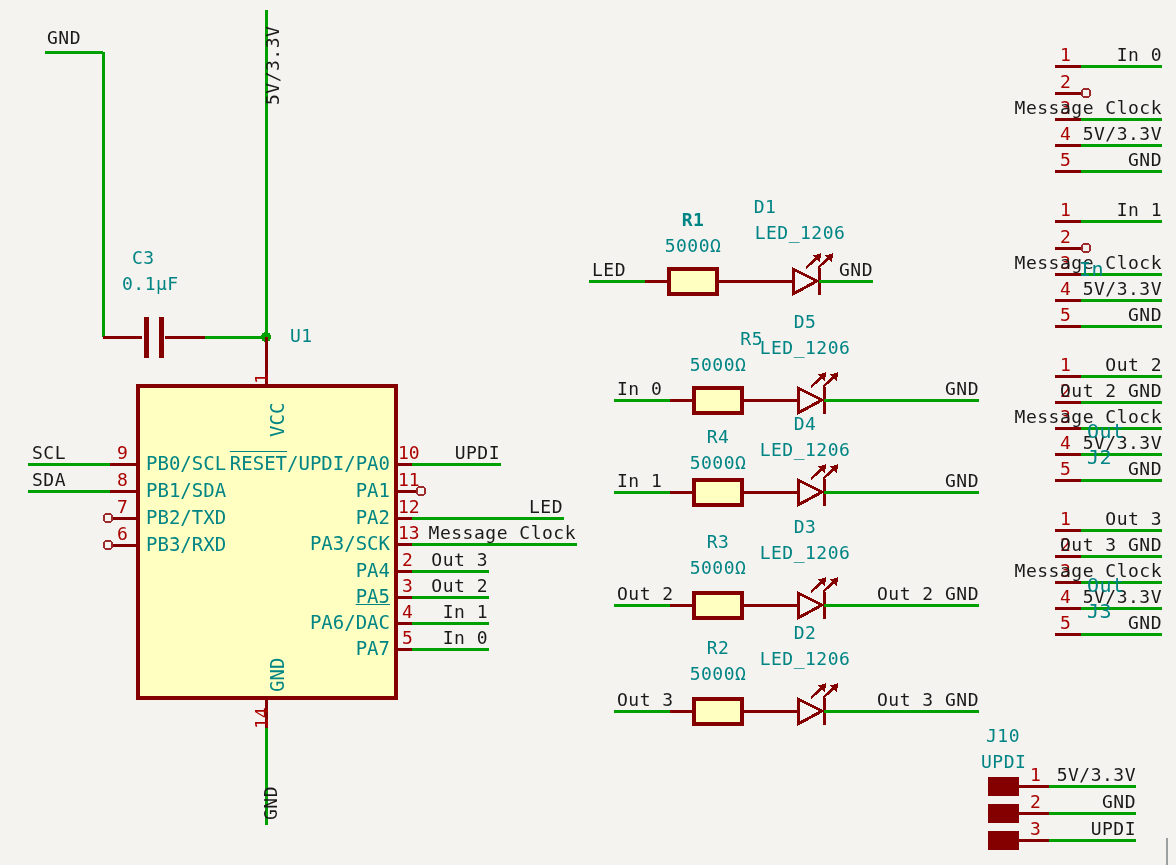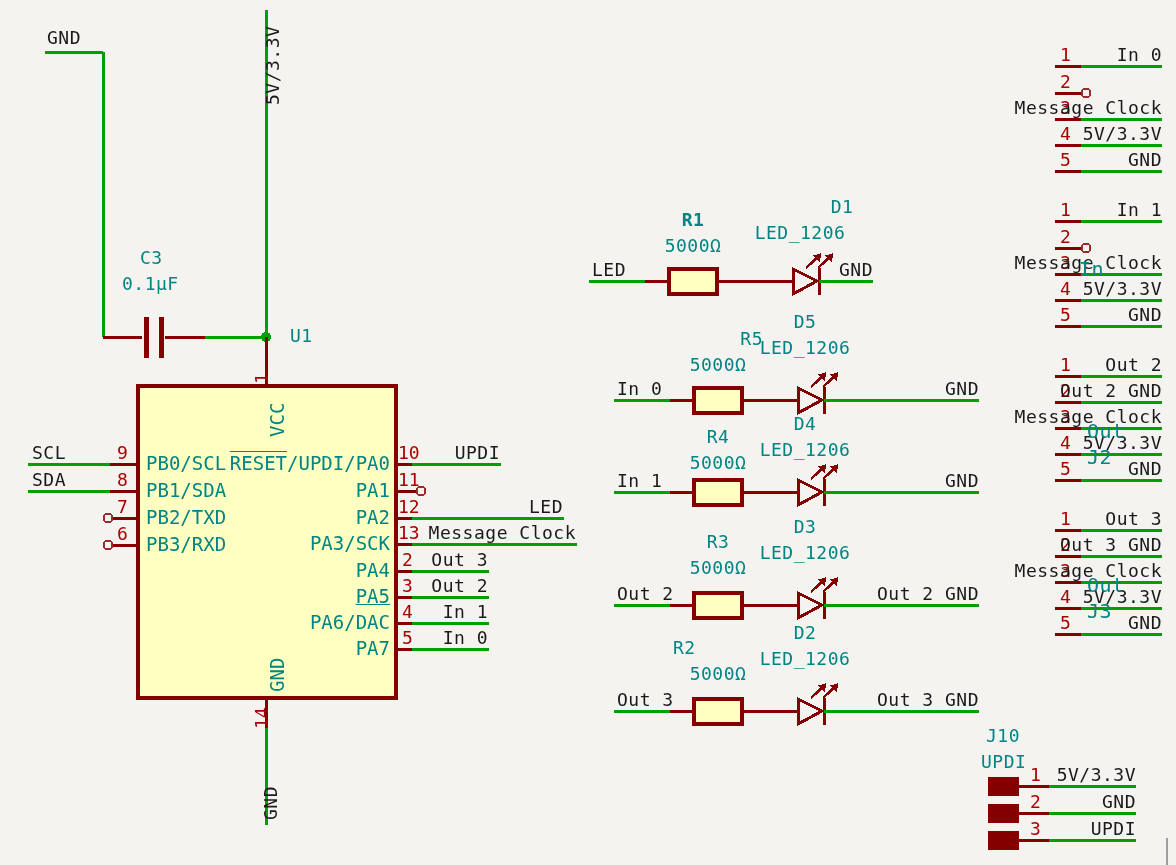--- a/index.html
+++ b/index.html
@@ -216,21 +216,21 @@
       <line x1="1049" y1="840" x2="1136" y2="840" stroke="#00A000" stroke-width="3"></line>
 
       <line x1="1167" y1="838" x2="1167" y2="865" stroke="#9AA0A0" stroke-width="1.5"></line>
     </g>
   </svg>
 
   <div class="lbl t-net" style="left:47px; top:29px;">GND</div>
 
   <div class="lbl t-net vert" style="left:264px; top:105px; transform:rotate(-90deg);">5V/3.3V</div>
 
-  <div class="lbl t-ref" style="left:140px; top:249px;">C3</div>
+  <div class="lbl t-ref" style="left:132px; top:249px;">C3</div>
   <div class="lbl t-ref" style="left:122px; top:275px;">0.1µF</div>
 
   <div class="lbl t-ref" style="left:290px; top:327px;">U1</div>
 
   <div class="lbl t-pname vert" style="left:268px; top:437px; transform:rotate(-90deg);">VCC</div>
   <div class="lbl t-pin vert" style="left:253px; top:384px; transform:rotate(-90deg); color:#AA0000;">1</div>
 
   <div class="lbl t-pname vert" style="left:268px; top:692px; transform:rotate(-90deg);">GND</div>
   <div class="lbl t-pin vert" style="left:253px; top:729px; transform:rotate(-90deg); color:#AA0000;">14</div>
 
@@ -270,21 +270,21 @@
   <div class="lbl t-net" style="left:401px; top:444px; width:99px; text-align:right;">UPDI</div>
   <div class="lbl t-net" style="left:401px; top:498px; width:162px; text-align:right;">LED</div>
   <div class="lbl t-net" style="left:415px; top:524px; width:161px; text-align:right;">Message Clock</div>
   <div class="lbl t-net" style="left:401px; top:551px; width:87px; text-align:right;">Out 3</div>
   <div class="lbl t-net" style="left:401px; top:577px; width:87px; text-align:right;">Out 2</div>
   <div class="lbl t-net" style="left:401px; top:603px; width:87px; text-align:right;">In 1</div>
   <div class="lbl t-net" style="left:401px; top:629px; width:87px; text-align:right;">In 0</div>
 
   <div class="lbl t-ref" style="left:648px; top:211px; width:90px; text-align:center;font-weight:bold;">R1</div>
   <div class="lbl t-ref" style="left:648px; top:237px; width:90px; text-align:center;">5000Ω</div>
-  <div class="lbl t-ref" style="left:797px; top:198px; width:90px; text-align:center;">D1</div>
+  <div class="lbl t-ref" style="left:720px; top:198px; width:90px; text-align:center;">D1</div>
   <div class="lbl t-ref" style="left:745px; top:224px; width:110px; text-align:center;">LED_1206</div>
   <div class="lbl t-net" style="left:592px; top:261px;">LED</div>
   <div class="lbl t-net" style="left:819px; top:261px; width:54px; text-align:right;">GND</div>
 
   <div class="lbl t-ref" style="left:673px; top:330px; width:90px; text-align:right;">R5</div>
   <div class="lbl t-ref" style="left:673px; top:356px; width:90px; text-align:center;">5000Ω</div>
   <div class="lbl t-ref" style="left:760px; top:313px; width:90px; text-align:center;">D5</div>
   <div class="lbl t-ref" style="left:750px; top:339px; width:110px; text-align:center;">LED_1206</div>
   <div class="lbl t-net" style="left:617px; top:380px;">In 0</div>
   <div class="lbl t-net" style="left:925px; top:380px; width:54px; text-align:right;">GND</div>
@@ -296,21 +296,21 @@
   <div class="lbl t-net" style="left:617px; top:472px;">In 1</div>
   <div class="lbl t-net" style="left:925px; top:472px; width:54px; text-align:right;">GND</div>
 
   <div class="lbl t-ref" style="left:673px; top:533px; width:90px; text-align:center;">R3</div>
   <div class="lbl t-ref" style="left:673px; top:559px; width:90px; text-align:center;">5000Ω</div>
   <div class="lbl t-ref" style="left:760px; top:518px; width:90px; text-align:center;">D3</div>
   <div class="lbl t-ref" style="left:750px; top:544px; width:110px; text-align:center;">LED_1206</div>
   <div class="lbl t-net" style="left:617px; top:585px;">Out 2</div>
   <div class="lbl t-net" style="left:855px; top:585px; width:124px; text-align:right;">Out 2 GND</div>
 
-  <div class="lbl t-ref" style="left:673px; top:639px; width:90px; text-align:left;">R2</div>
+  <div class="lbl t-ref" style="left:673px; top:639px; width:90px; text-align:center;">R2</div>
   <div class="lbl t-ref" style="left:673px; top:665px; width:90px; text-align:center;">5000Ω</div>
   <div class="lbl t-ref" style="left:760px; top:624px; width:90px; text-align:center;">D2</div>
   <div class="lbl t-ref" style="left:750px; top:650px; width:110px; text-align:center;">LED_1206</div>
   <div class="lbl t-net" style="left:617px; top:691px;">Out 3</div>
   <div class="lbl t-net" style="left:855px; top:691px; width:124px; text-align:right;">Out 3 GND</div>
 
   <div class="lbl t-pin" style="left:1060px; top:46px; color:#AA0000;">1</div>
   <div class="lbl t-pin" style="left:1060px; top:73px; color:#AA0000;">2</div>
   <div class="lbl t-pin" style="left:1060px; top:99px; color:#AA0000;">3</div>
   <div class="lbl t-pin" style="left:1060px; top:125px; color:#AA0000;">4</div>

